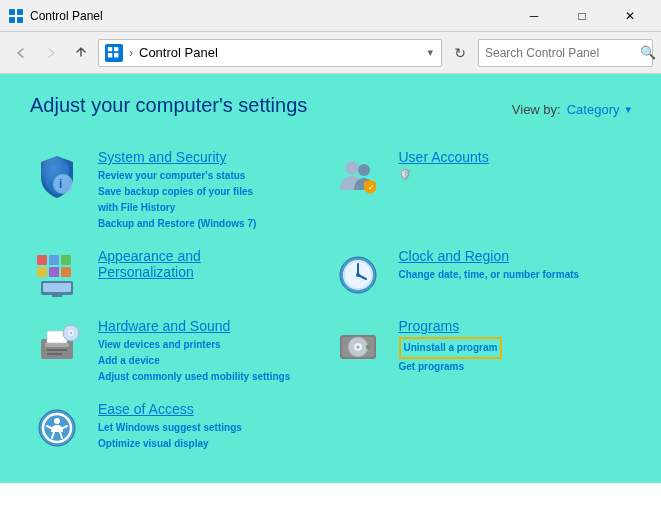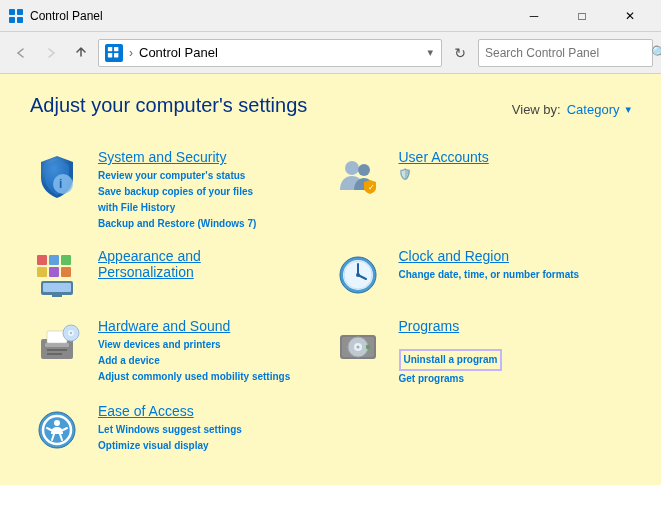--- a/index.html
+++ b/index.html
@@ -127,39 +127,38 @@
     }
     .search-bar {
       height: 28px;
       width: 175px;
       border: 1px solid #c0c0c0;
       background: #fff;
       display: flex;
       align-items: center;
       padding: 0 6px;
       border-radius: 2px;
-      gap: 11px;
     }
     .search-input {
       flex: 1;
       border: none;
       outline: none;
       font-size: 12px;
       color: #999;
       background: transparent;
     }
     .search-icon {
       color: #666;
       font-size: 13px;
     }
 
     
     .content {
       padding: 20px 30px;
-      background: #fef9c3;
+      background: #5eead4;
     }
     .content-header {
       display: flex;
       align-items: center;
       justify-content: space-between;
       margin-bottom: 24px;
     }
     .page-title {
       font-size: 20px;
       font-weight: 300;
@@ -210,24 +209,23 @@
     }
     .category-link {
       color: #0078d7;
       font-size: 10px;
       cursor: pointer;
       display: block;
       line-height: 1.6;
       font-weight: bold;
     }
     .category-link.highlighted {
-      border: 2px solid #c4b5fd;
+      border: 2px solid #eab308;
       padding: 1px 3px;
       display: inline-block;
-      margin-top: 12px;
     }
 
     
     .icon-shield svg, .icon-network svg, .icon-hardware svg, .icon-programs svg,
     .icon-users svg, .icon-appearance svg, .icon-clock svg, .icon-access svg { width: 48px; height: 48px; }
   </style>
 </head>
 <body>
 
 <div class="titlebar">

